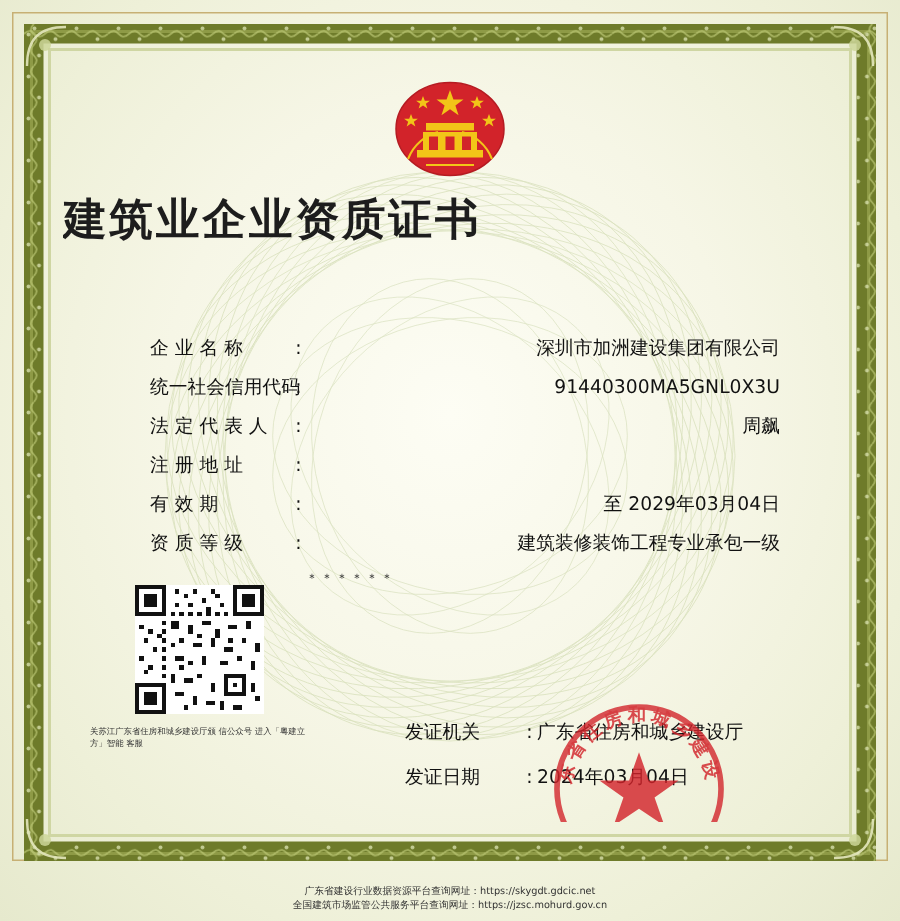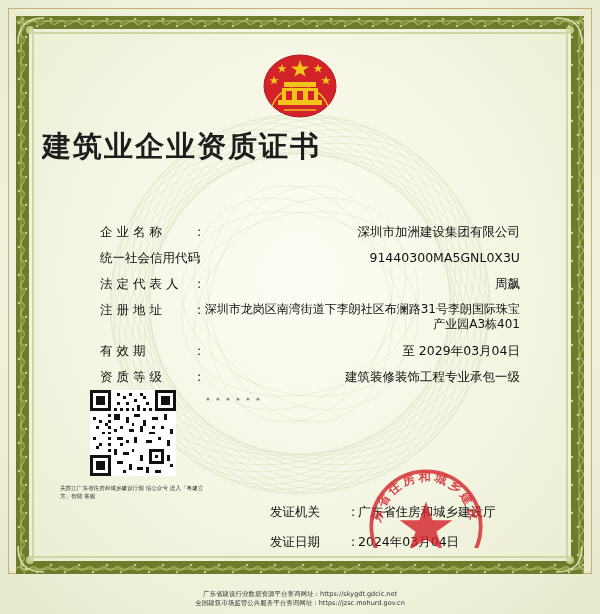--- a/index.html
+++ b/index.html
@@ -174,21 +174,20 @@
     color: #333;
   }
 
   
   .issuer {
     position: absolute;
     right: 18px;
     top: 438px;
     width: 270px;
     text-align: left;
-    margin-top: 24px;
   }
   .i-row {
     display: flex;
     font-size: 12.5px;
     color: #111;
     margin-bottom: 14px;
     line-height: 16px;
   }
   .i-label {
     flex: 0 0 78px;
@@ -340,21 +339,20 @@
 
       <div class="f-row">
         <span class="f-label">法 定 代 表 人</span>
         <span class="f-colon">:</span>
         <span class="f-value">周飙</span>
       </div>
 
       <div class="f-row">
         <span class="f-label">注 册 地 址</span>
         <span class="f-colon">:</span>
-        <span class="f-value small">深圳市龙岗区南湾街道下李朗社区布澜路31号李朗国际珠宝产业园A3栋401</span>
       </div>
 
       <div class="f-row">
         <span class="f-label">有 效 期</span>
         <span class="f-colon">:</span>
         <span class="f-value">至 2029年03月04日</span>
       </div>
 
       <div class="f-row">
         <span class="f-label">资 质 等 级</span>

